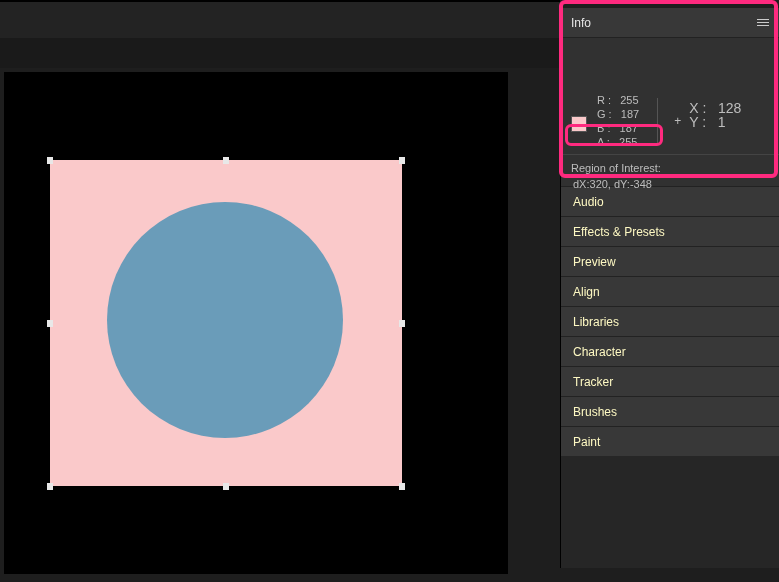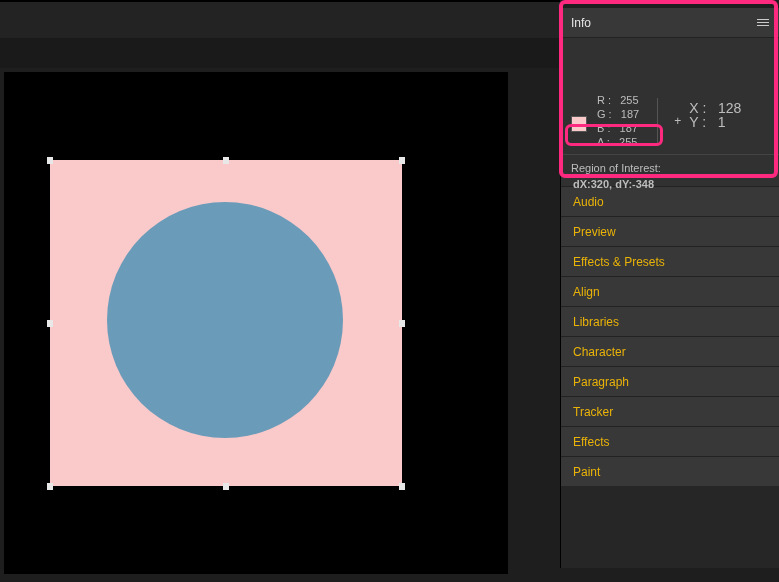--- a/index.html
+++ b/index.html
@@ -136,29 +136,28 @@
   .roi {
     padding: 6px 10px 0 10px;
     font-size: 11px;
     color: #bdbdbd;
     line-height: 14px;
   }
   .dxy {
     display: inline-block;
     margin-top: 2px;
     padding: 0 2px;
-    font-weight: bold;
   }
   .panel-item {
     height: 30px;
     display: flex;
     align-items: center;
     padding-left: 12px;
     background: #383838;
-    color: #eab308;
+    color: #fef9c3;
     font-size: 12px;
     border-top: 1px solid #222;
     cursor: pointer;
   }
   .panel-list {
     margin-top: 0;
   }
 </style>
 </head>
 <body>
@@ -213,42 +212,39 @@
       <div>Region of Interest:</div>
       <span class="dxy">dX:320, dY:-348</span>
     </div>
   </div>
 
   <div class="panel-list">
     <div class="panel-item">
         <span>Audio</span>
       </div>
     <div class="panel-item">
+        <span>Effects &amp; Presets</span>
+      </div>
+    <div class="panel-item">
         <span>Preview</span>
       </div>
     <div class="panel-item">
-        <span>Effects &amp; Presets</span>
-      </div>
-    <div class="panel-item">
         <span>Align</span>
       </div>
     <div class="panel-item">
         <span>Libraries</span>
       </div>
     <div class="panel-item">
         <span>Character</span>
       </div>
     <div class="panel-item">
-        <span>Paragraph</span>
-      </div>
-    <div class="panel-item">
         <span>Tracker</span>
       </div>
     <div class="panel-item">
-        <span>Effects</span>
+        <span>Brushes</span>
       </div>
     <div class="panel-item">
         <span>Paint</span>
       </div>
   </div>
 </div>
 
 <div class="highlight-box" style="left:559px; top:0; width:219px; height:178px"></div>
 <div class="highlight-box" style="left:565px; top:124px; width:98px; height:22px; border-width:3px;"></div>
 

